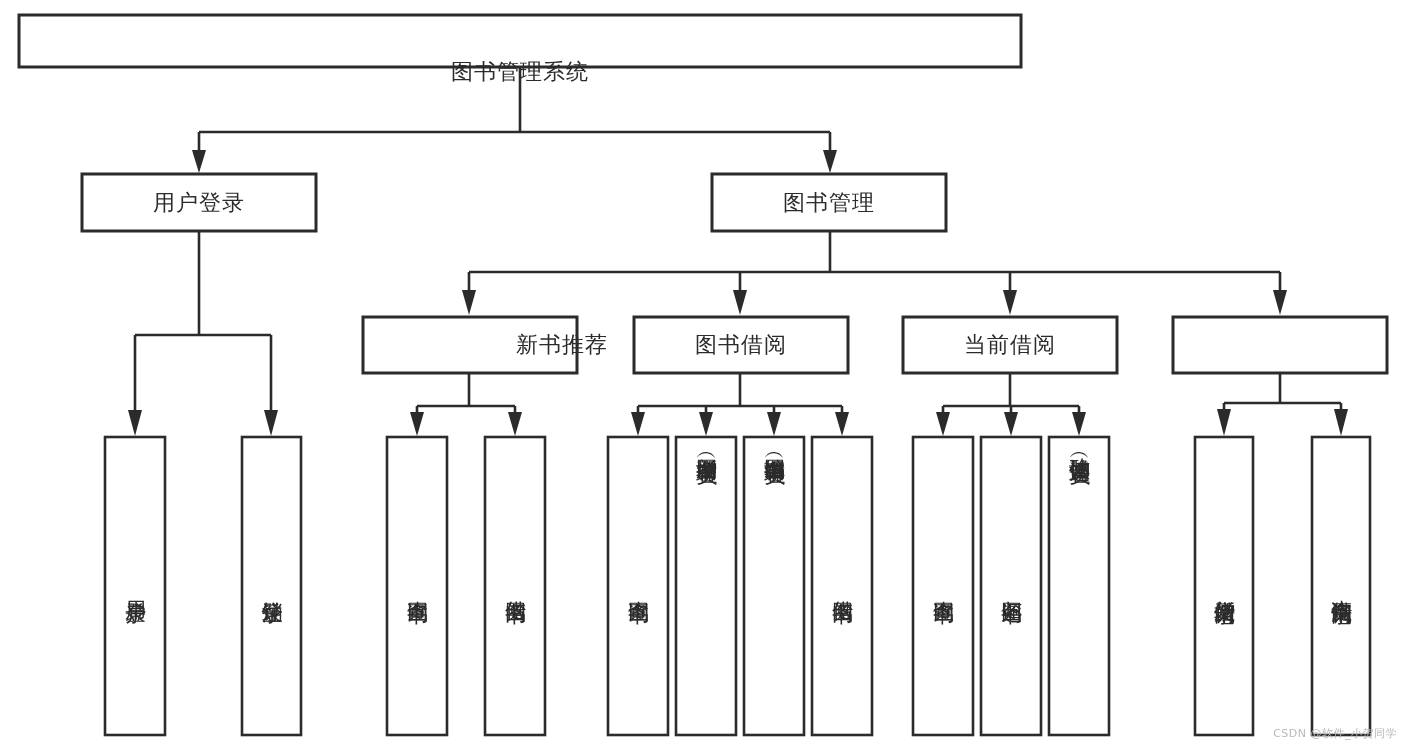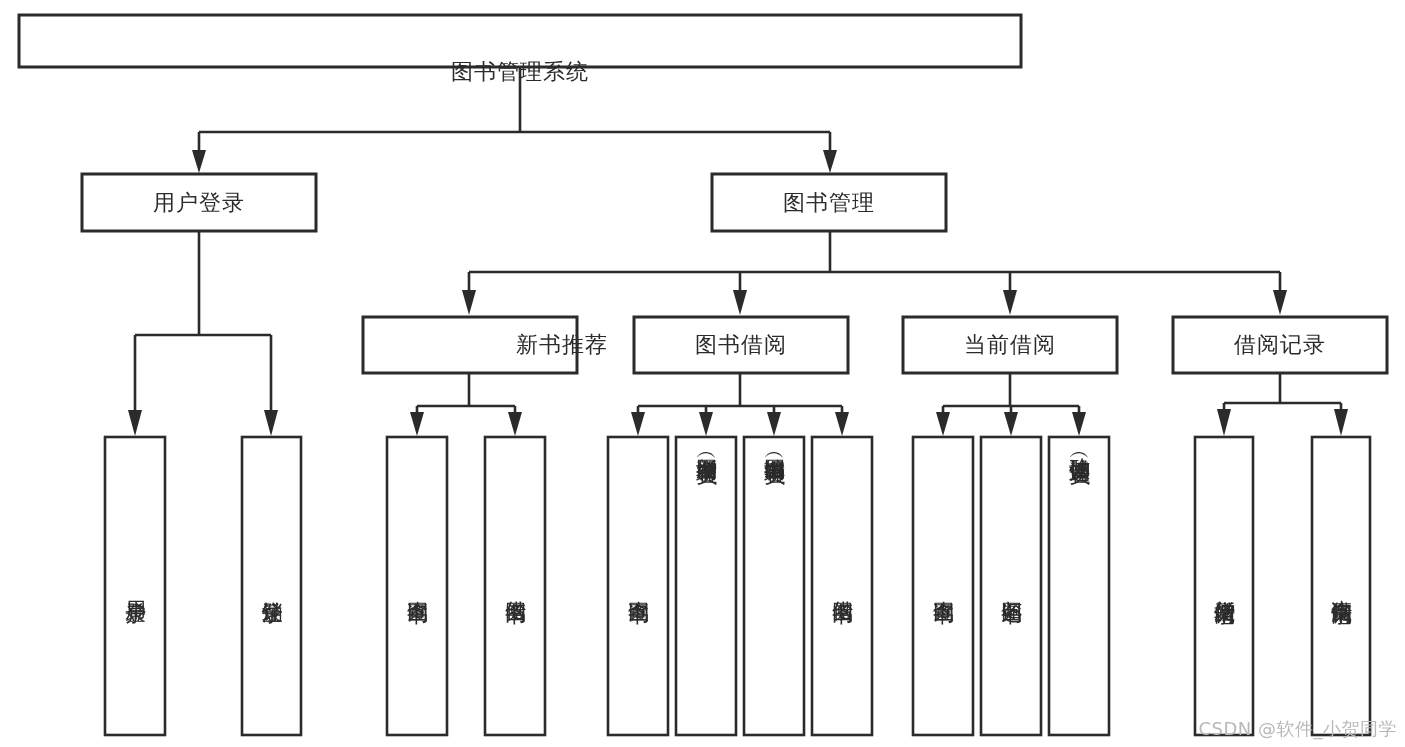--- a/index.html
+++ b/index.html
@@ -77,21 +77,21 @@
     font-size: 22px;
     color: #2b2b2b;
     letter-spacing: 1px;
     white-space: nowrap;
   }
   #watermark {
     position: absolute;
     right: 8px;
     bottom: 6px;
     font-family: "DejaVu Sans", "Liberation Sans", sans-serif;
-    font-size: 18px;
+    font-size: 11px;
     color: #b9b9b9;
     letter-spacing: 0.5px;
     white-space: nowrap;
     pointer-events: none;
   }
 </style>
 </head>
 <body>
 
 <div id="diagram-root">
@@ -225,23 +225,20 @@
   </div>
 
   <div class="hlabel-wrap" style="left:634px; top:317px; width:214px; height:56px;">
     <span class="hlabel-text">图书借阅</span>
   </div>
 
   <div class="hlabel-wrap" style="left:903px; top:317px; width:214px; height:56px;border-radius:27px;">
     <span class="hlabel-text">当前借阅</span>
   </div>
 
-  <div class="hlabel-wrap" style="left:1173px; top:317px; width:214px; height:56px;">
-    <span class="hlabel-text">借阅记录</span>
-  </div>
 
   <div class="vlabel-wrap" style="left:105px; top:437px; width:60px; height:298px;">
     <span class="vlabel-text">用户登录</span>
   </div>
   <div class="vlabel-wrap" style="left:242px; top:437px; width:59px; height:298px;">
     <span class="vlabel-text">注销登录</span>
   </div>
 
   <div class="vlabel-wrap" style="left:387px; top:437px; width:60px; height:298px;">
     <span class="vlabel-text">查询图书</span>

